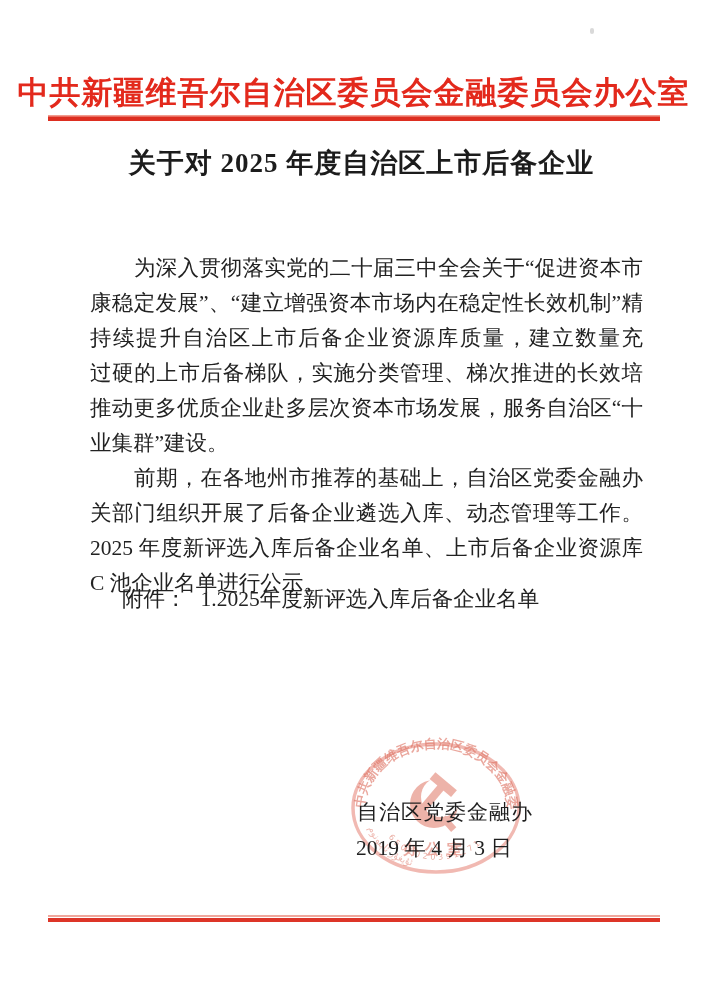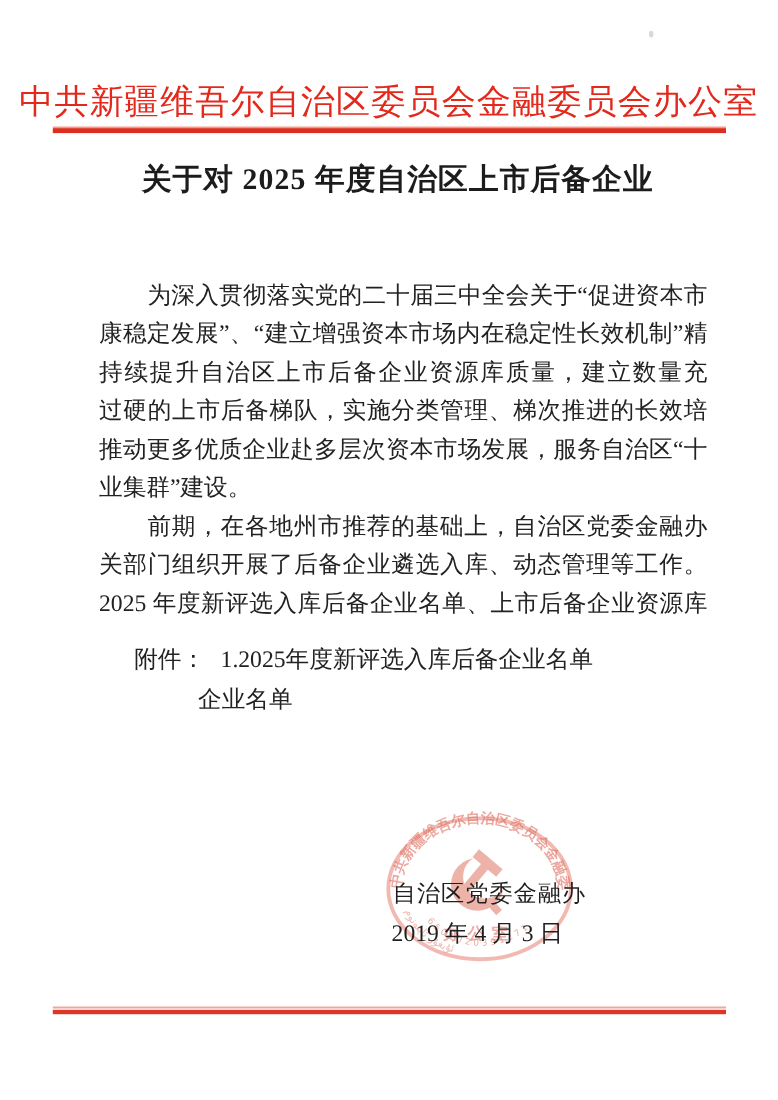--- a/index.html
+++ b/index.html
@@ -12,21 +12,21 @@
     margin: 0 auto;
     background: #ffffff;
     overflow: hidden;
   }
   
   .letterhead {
     position: absolute;
     top: 72px; left: 0; right: 0;
     text-align: center;
     font-size: 31px;
-    font-weight: normal;
+    font-weight: bold;
     letter-spacing: 1px;
     color: #e3291c;
     white-space: nowrap;
   }
   .letterhead-rule {
     position: absolute;
     top: 115px; left: 48px;
     width: 612px; height: 6px;
     background: linear-gradient(#f29b8e 0%, #f29b8e 18%, #dd2e20 35%, #dd2e20 100%);
   }
@@ -128,28 +128,26 @@
   <div class="body-block">
     <div class="body-line indent justify">为深入贯彻落实党的二十届三中全会关于“促进资本市场健</div>
     <div class="body-line justify">康稳定发展”、“建立增强资本市场内在稳定性长效机制”精神，</div>
     <div class="body-line justify">持续提升自治区上市后备企业资源库质量，建立数量充足、质量</div>
     <div class="body-line justify">过硬的上市后备梯队，实施分类管理、梯次推进的长效培育体系，</div>
     <div class="body-line justify">推动更多优质企业赴多层次资本市场发展，服务自治区“十大产</div>
     <div class="body-line">业集群”建设。</div>
     <div class="body-line indent justify">前期，在各地州市推荐的基础上，自治区党委金融办会同相</div>
     <div class="body-line justify">关部门组织开展了后备企业遴选入库、动态管理等工作。现对</div>
     <div class="body-line justify">2025 年度新评选入库后备企业名单、上市后备企业资源库 A、B、</div>
+    <div class="body-line">C 池企业名单进行公示。</div>
   </div>
 
   <div class="attachment-block">
     <div class="attachment-line">
       <span class="att-label">附件：</span><span>1.2025年度新评选入库后备企业名单</span>
-    </div>
-    <div class="attachment-line cont">
-      <span>企业名单</span>
     </div>
   </div>
 
   <svg class="seal-svg" width="172" height="146" viewBox="0 0 172 146">
     <defs>
       <path id="ringTop" d="M 14,74 A 72,62 0 0 1 158,74" fill="none"></path>
       <path id="ringLeft" d="M 18,92 A 70,60 0 0 0 62,130" fill="none"></path>
       <path id="ringBottom" d="M 36,98 A 58,48 0 0 0 140,96" fill="none"></path>
     </defs>
 

